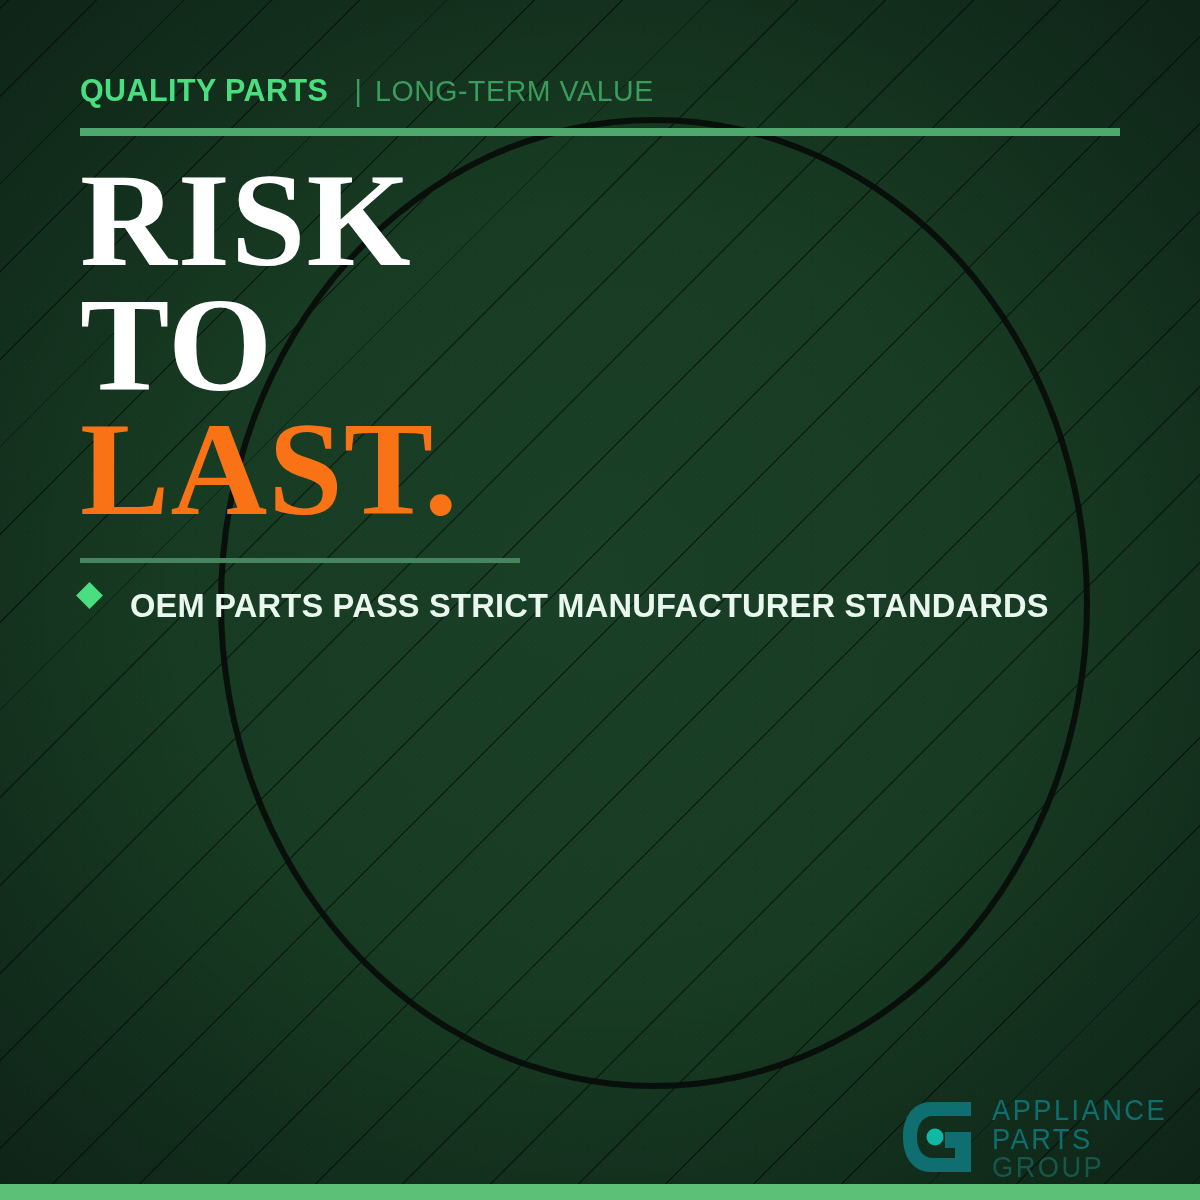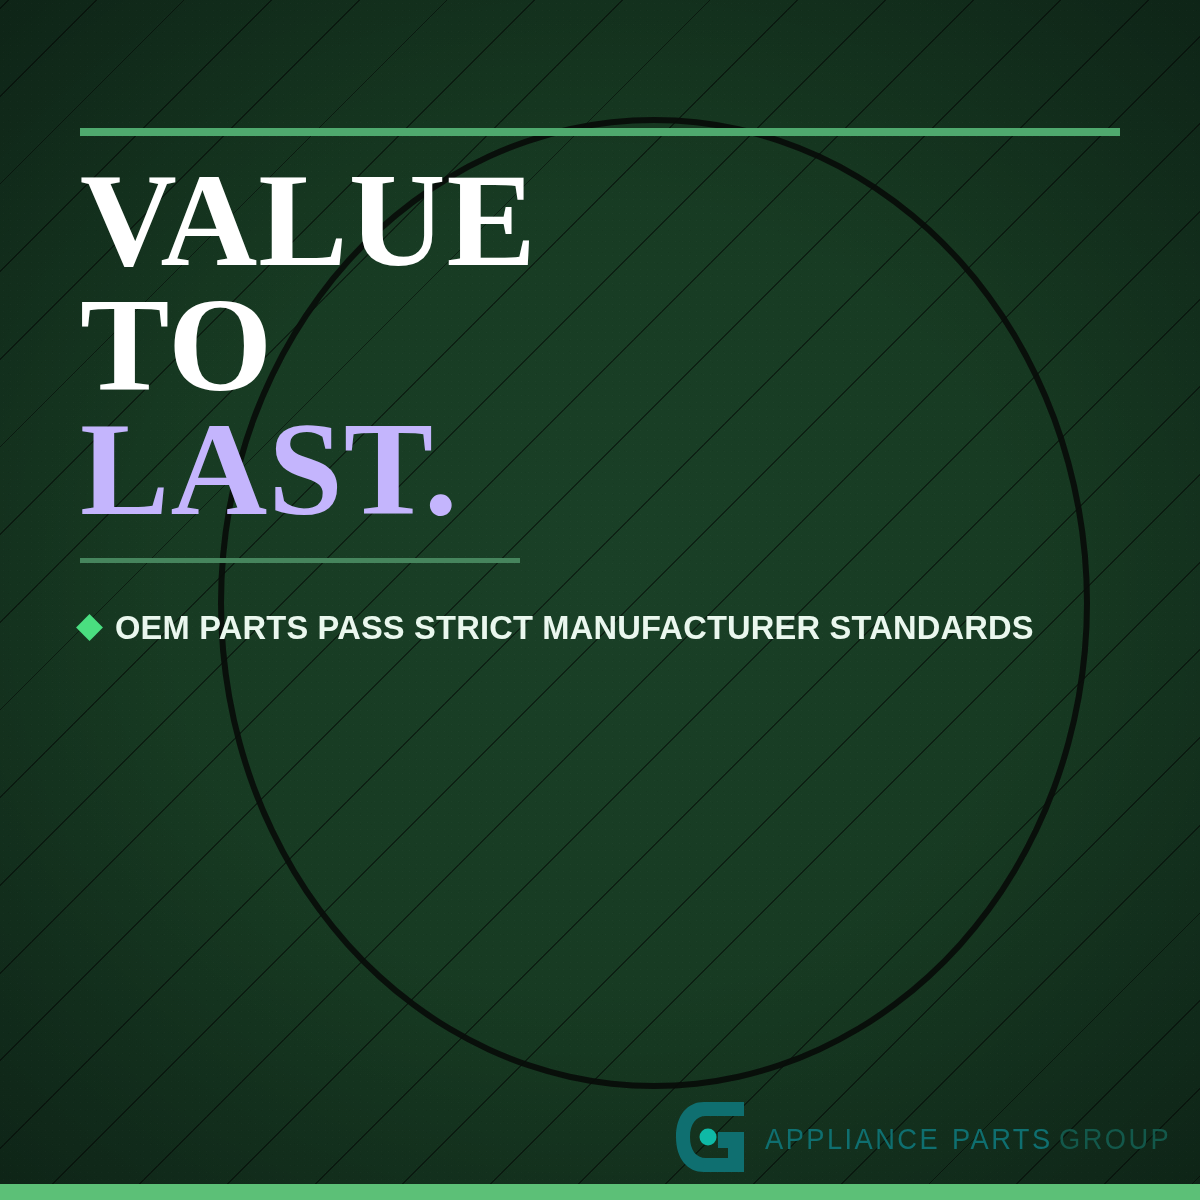--- a/index.html
+++ b/index.html
@@ -110,43 +110,43 @@
     position: absolute;
     left: 80px;
     top: 158px;
     font-family: "Liberation Serif", "DejaVu Serif", serif;
     font-weight: 700;
     font-size: 134px;
     line-height: 0.93;
     letter-spacing: 1px;
   }
   .headline .l1, .headline .l2 { color: #ffffff; display: block; }
-  .headline .l3 { color: #c4b5fd; display: block; }
+  .headline .l3 { color: #f97316; display: block; }
 
   .rule-mid {
     position: absolute;
     left: 80px;
     top: 558px;
     width: 440px;
     height: 5px;
     background: #46855d;
   }
 
   
   .bullets {
     position: absolute;
     left: 80px;
     top: 586px;
     width: 1060px;
   }
   .bullet-row {
     display: flex;
-    align-items: center;
+    align-items: flex-start;
     height: 82px;
-    gap: 16px;
+    gap: 31px;
     white-space: nowrap;
   }
   .bullet-diamond {
     width: 19px;
     height: 19px;
     background: #4ade80;
     transform: rotate(45deg);
     flex: 0 0 auto;
   }
   .bullet-text {
@@ -163,21 +163,21 @@
     position: absolute;
     right: 22px;
     bottom: 18px;
     display: flex;
     align-items: center;
     gap: 13px;
   }
   .logo-mark { flex: 0 0 auto; }
   .logo-words {
     display: flex;
-    flex-direction: row;
+    flex-direction: column;
     line-height: 0.99;
   }
   .logo-words span {
     font-size: 29px;
     font-weight: 400;
     letter-spacing: 2.6px;
     color: #0f6f70;
     transform: scaleX(0.94);
     transform-origin: left center;
   }
@@ -197,25 +197,30 @@
 <body>
 
 <div class="poster">
 
   <div class="bg-base"></div>
   <div class="bg-stripes"></div>
   <div class="bg-noise"></div>
   <div class="deco-circle"></div>
   <div class="bg-vignette"></div>
 
+  <div class="eyebrow">
+    <span class="eyebrow-strong">QUALITY PARTS</span>
+    <span class="eyebrow-sep">|</span>
+    <span class="eyebrow-light">LONG-TERM VALUE</span>
+  </div>
 
   <div class="rule-top"></div>
 
   <div class="headline">
-    <span class="l1">VALUE</span>
+    <span class="l1">RISK</span>
     <span class="l2">TO</span>
     <span class="l3">LAST.</span>
   </div>
 
   <div class="rule-mid"></div>
 
   <div class="bullets">
     <div class="bullet-row">
       <span class="bullet-diamond"></span>
       <span class="bullet-text">OEM PARTS PASS STRICT MANUFACTURER STANDARDS</span>

